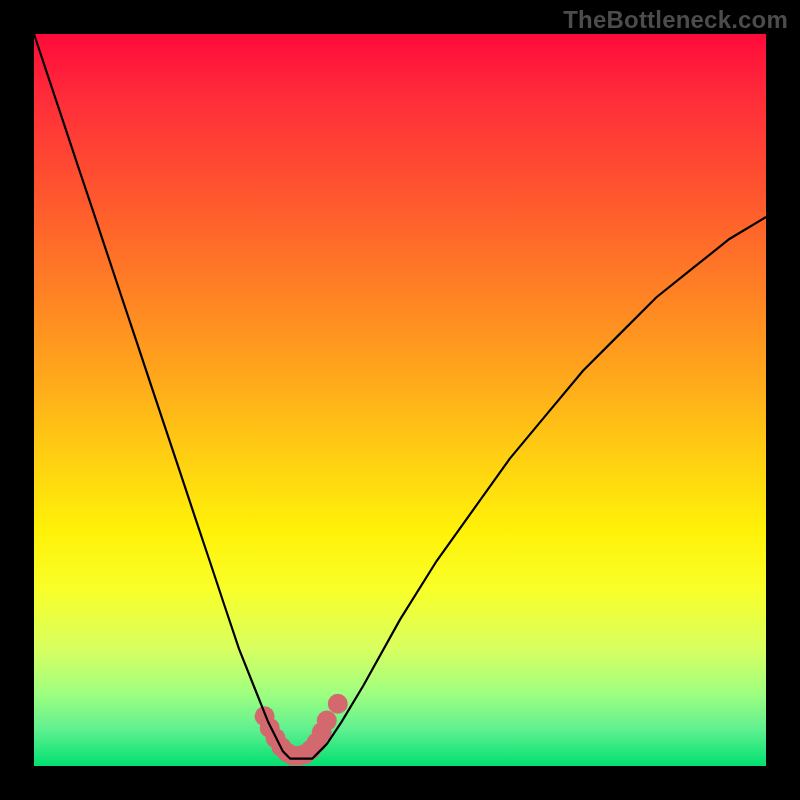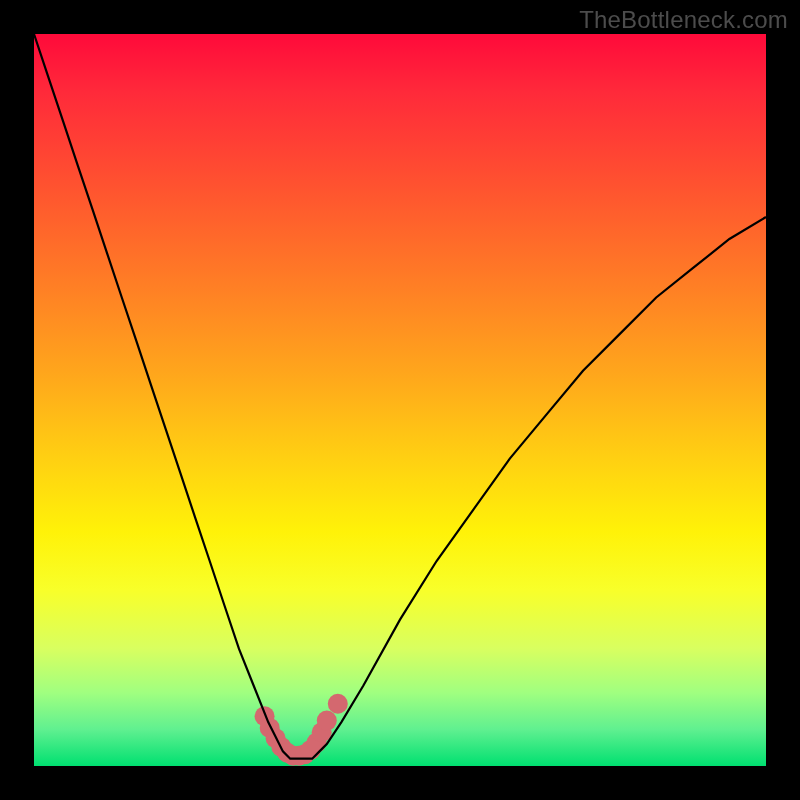--- a/index.html
+++ b/index.html
@@ -40,21 +40,21 @@
       #00e070 100%
     );
   }
   .watermark {
     position: absolute;
     top: 6px;
     right: 12px;
     color: #4c4c4c;
     font-size: 24px;
     letter-spacing: 0.2px;
-    font-weight: 400;
+    font-weight: 700;
     user-select: none;
   }
   svg.curve-layer {
     position: absolute;
     left: 0;
     top: 0;
     width: 732px;
     height: 732px;
     overflow: visible;
   }

